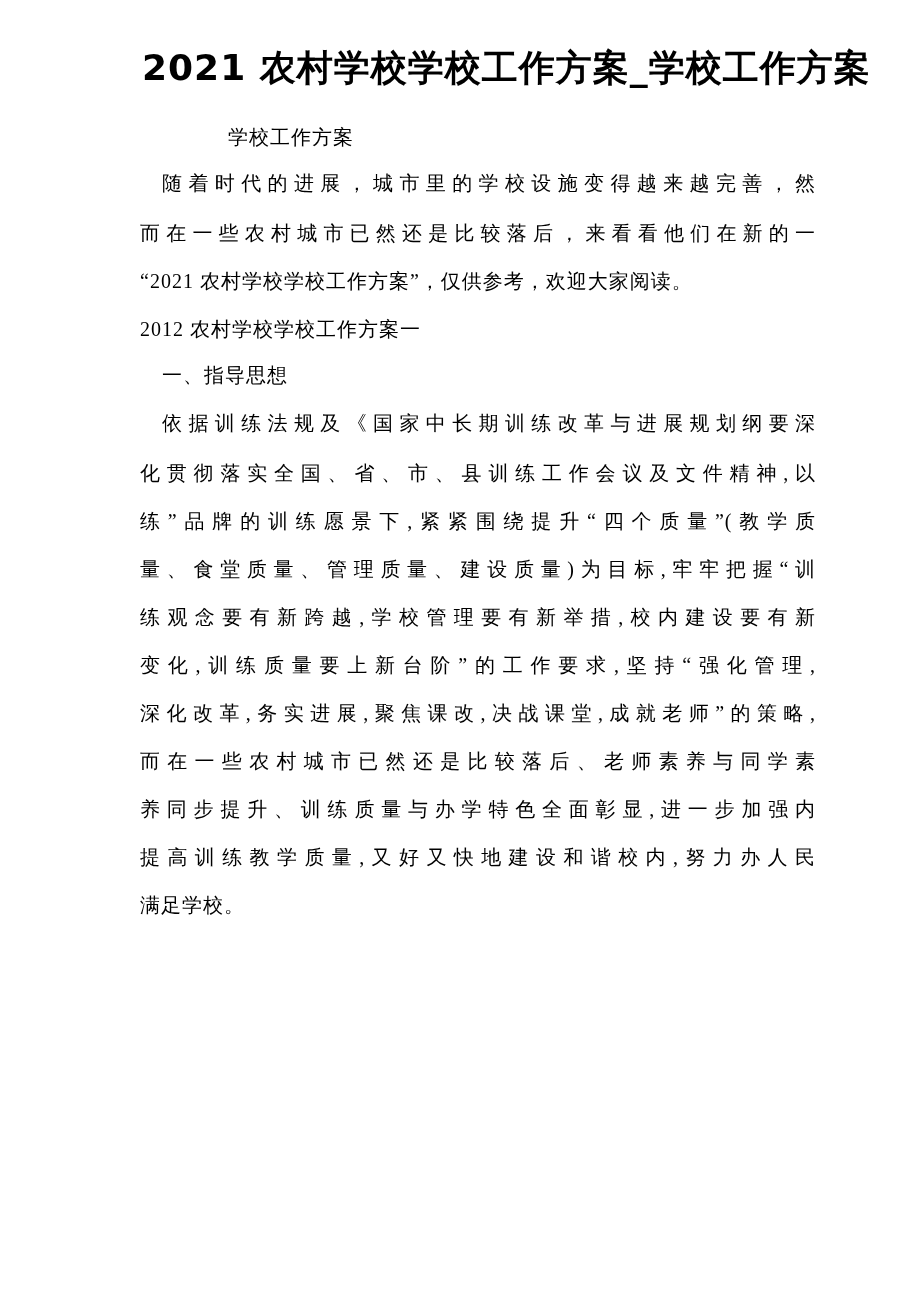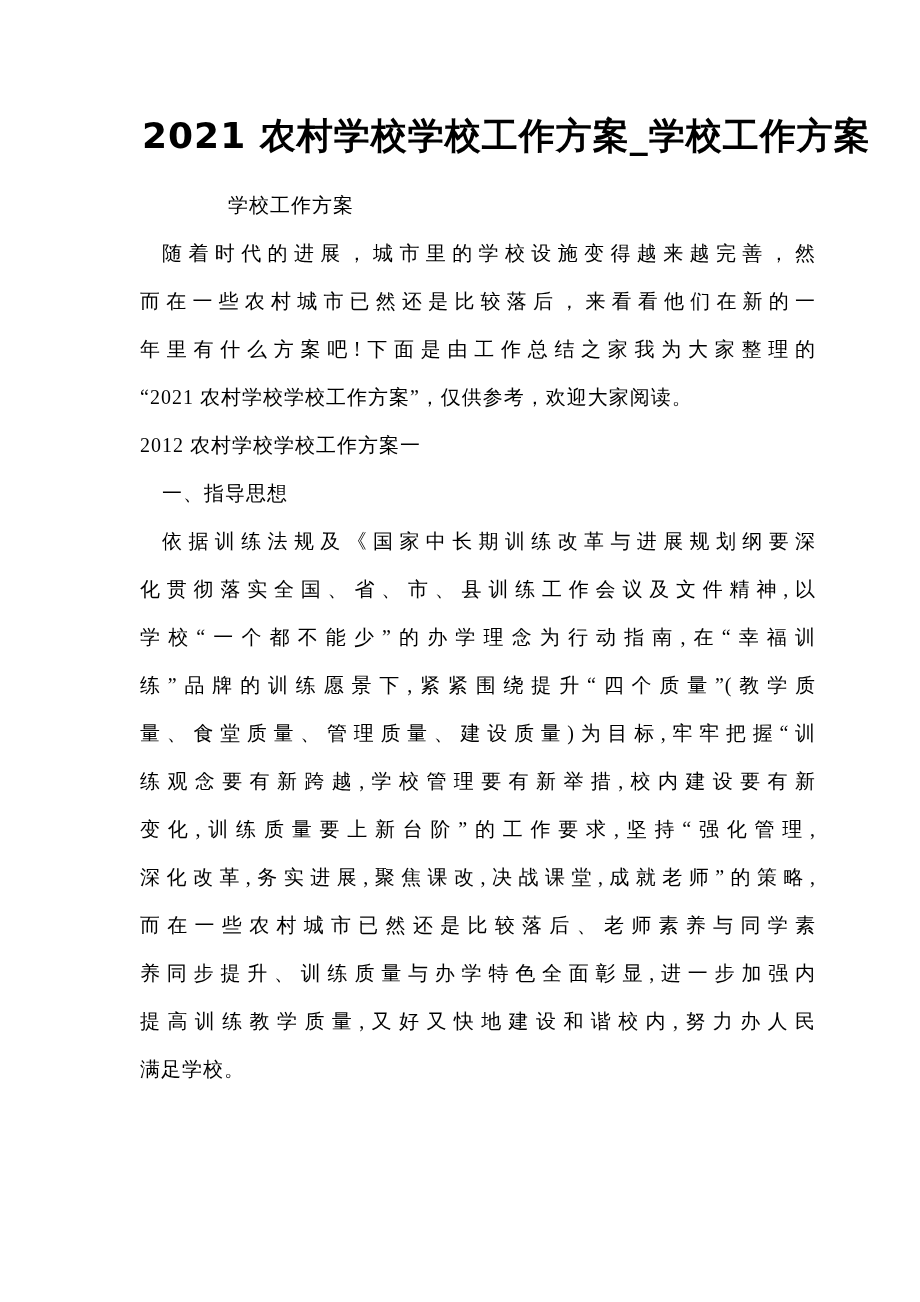--- a/index.html
+++ b/index.html
@@ -8,21 +8,21 @@
     height: 1302px;
     background: #ffffff;
     color: #000000;
     font-family: "Liberation Serif", serif;
     overflow: hidden;
   }
   .page {
     box-sizing: border-box;
     width: 920px;
     height: 1302px;
-    padding: 112px 0 0 140px;
+    padding: 44px 0 0 140px;
   }
   .doc-title {
     margin: 0 0 21px 0;
     padding-left: 2px;
     width: 700px;
     font-family: "DejaVu Sans", "Liberation Sans", sans-serif;
     font-weight: bold;
     font-size: 36px;
     line-height: 48px;
     letter-spacing: 1px;
@@ -36,39 +36,37 @@
     line-height: 48px;
     font-size: 20px;
     letter-spacing: 1px;
     white-space: nowrap;
   }
   .line.justify {
     white-space: normal;
     text-align: justify;
     text-align-last: justify;
   }
-  .line.indent { padding-left: 22px; }
+  .line.indent { padding-left: 22px; font-family: Liberation Mono, monospace; }
   .line.sub    { padding-left: 88px; }
 </style>
 </head>
 <body>
 
 <div class="page">
   <h1 class="doc-title">2021 农村学校学校工作方案_学校工作方案</h1>
   <div class="doc-body" id="doc-body">
       <div class="line sub">学校工作方案</div>
       <div class="line indent justify">随着时代的进展，城市里的学校设施变得越来越完善，然</div>
       <div class="line justify">而在一些农村城市已然还是比较落后，来看看他们在新的一</div>
-      <div class="line justify">年里有什么方案吧!下面是由工作总结之家我为大家整理的</div>
       <div class="line">“2021 农村学校学校工作方案”，仅供参考，欢迎大家阅读。</div>
       <div class="line">2012 农村学校学校工作方案一</div>
       <div class="line indent">一、指导思想</div>
       <div class="line indent justify">依据训练法规及《国家中长期训练改革与进展规划纲要深</div>
       <div class="line justify">化贯彻落实全国、省、市、县训练工作会议及文件精神,以</div>
-      <div class="line justify">学校“一个都不能少”的办学理念为行动指南,在“幸福训</div>
       <div class="line justify">练”品牌的训练愿景下,紧紧围绕提升“四个质量”(教学质</div>
       <div class="line justify">量、食堂质量、管理质量、建设质量)为目标,牢牢把握“训</div>
       <div class="line justify">练观念要有新跨越,学校管理要有新举措,校内建设要有新</div>
       <div class="line justify">变化,训练质量要上新台阶”的工作要求,坚持“强化管理,</div>
       <div class="line justify">深化改革,务实进展,聚焦课改,决战课堂,成就老师”的策略,</div>
       <div class="line justify">而在一些农村城市已然还是比较落后、老师素养与同学素</div>
       <div class="line justify">养同步提升、训练质量与办学特色全面彰显,进一步加强内</div>
       <div class="line justify">提高训练教学质量,又好又快地建设和谐校内,努力办人民</div>
       <div class="line">满足学校。</div>
     </div>

